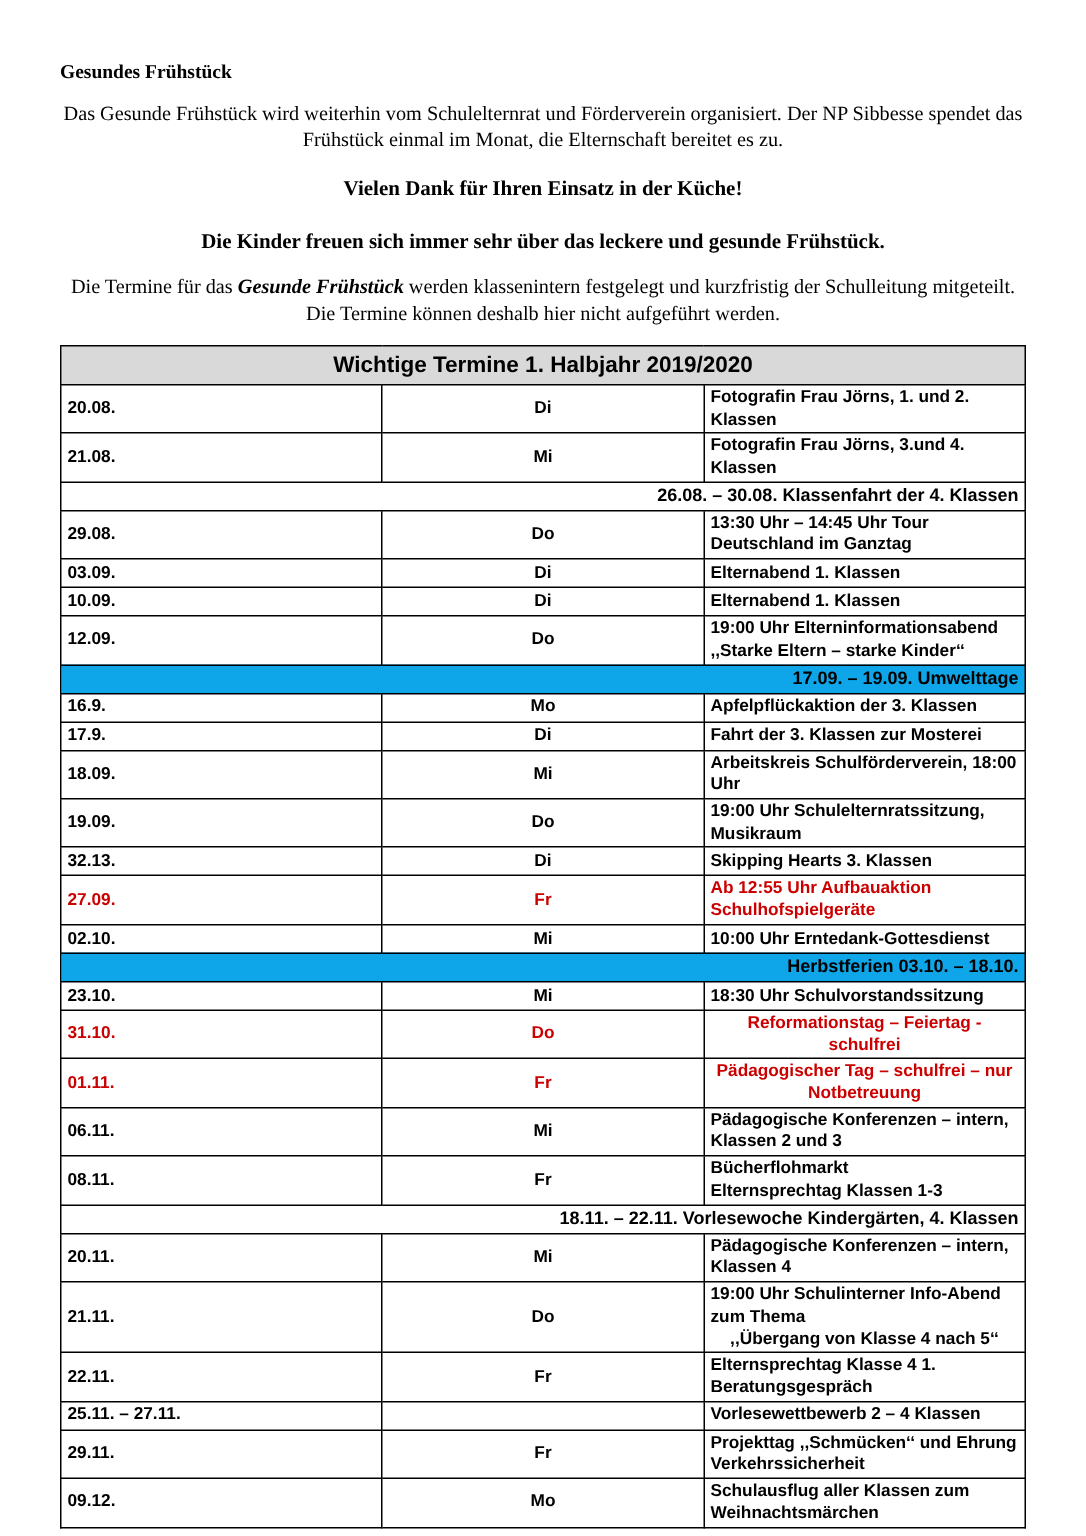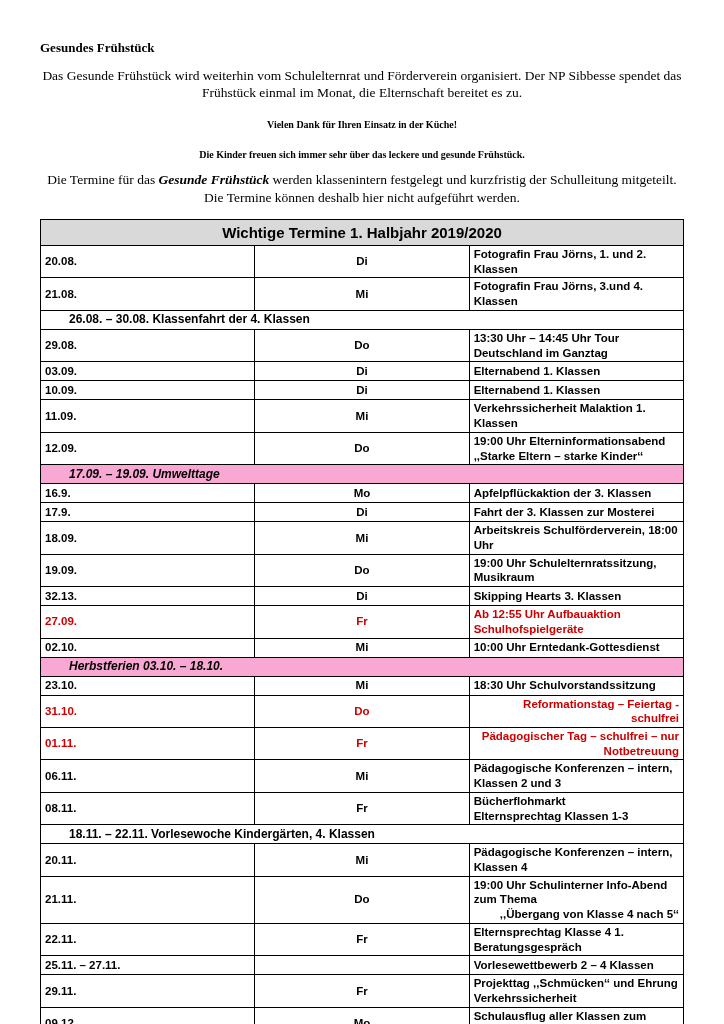--- a/index.html
+++ b/index.html
@@ -36,21 +36,21 @@
   }
   p.para {
     font-size: 13.5px;
     margin: 0 0 9px 0;
     line-height: 1.32;
     text-align: center;
   }
   .center-bold {
     text-align: center;
     font-weight: bold;
-    font-size: 10px;
+    font-size: 14px;
     line-height: 1.35;
     margin: 16px;
   }
   .ital { font-style: italic; font-weight: bold; }
 
   table.termine {
     width: 644px;
     border-collapse: collapse;
     margin-top: 12px;
     table-layout: fixed;
@@ -70,30 +70,29 @@
   td.c-txt  { width: 520px; }
 
   tr.header-row td {
     background: #d9d9d9;
     text-align: center;
     font-size: 15px;
     font-weight: bold;
     padding: 3px 0;
   }
   tr.span-row td {
-    text-align: left;
+    text-align: right;
     font-size: 12px;
     padding-left: 28px;
   }
   tr.span-row.shaded td {
-    background: #f9a8d4;
-    font-style: italic;
+    background: #0ea5e9;
   }
   .red { color: #cc0000; }
-  .txt-center { text-align: right; }
+  .txt-center { text-align: center; }
 </style>
 </head>
 <body>
 
 <div class="page">
   <div class="content">
 
     <h1 class="doc-title">Gesundes Frühstück</h1>
 
     <p class="para">Das Gesunde Frühstück wird weiterhin vom Schulelternrat und Förderverein organisiert. Der NP Sibbesse spendet das Frühstück einmal im Monat, die Elternschaft bereitet es zu.</p>
@@ -132,25 +131,20 @@
             <td class="c-date">03.09.</td>
             <td class="c-day">Di</td>
             <td class="c-txt">Elternabend 1. Klassen</td>
           </tr>
           <tr>
             <td class="c-date">10.09.</td>
             <td class="c-day">Di</td>
             <td class="c-txt">Elternabend 1. Klassen</td>
           </tr>
           <tr>
-            <td class="c-date">11.09.</td>
-            <td class="c-day">Mi</td>
-            <td class="c-txt">Verkehrssicherheit  Malaktion 1. Klassen</td>
-          </tr>
-          <tr>
             <td class="c-date">12.09.</td>
             <td class="c-day">Do</td>
             <td class="c-txt">19:00 Uhr Elterninformationsabend ,,Starke Eltern – starke Kinder‘‘</td>
           </tr>
           <tr class="span-row shaded">
             <td colspan="3">17.09. – 19.09. Umwelttage</td>
           </tr>
           <tr>
             <td class="c-date">16.9.</td>
             <td class="c-day">Mo</td>

